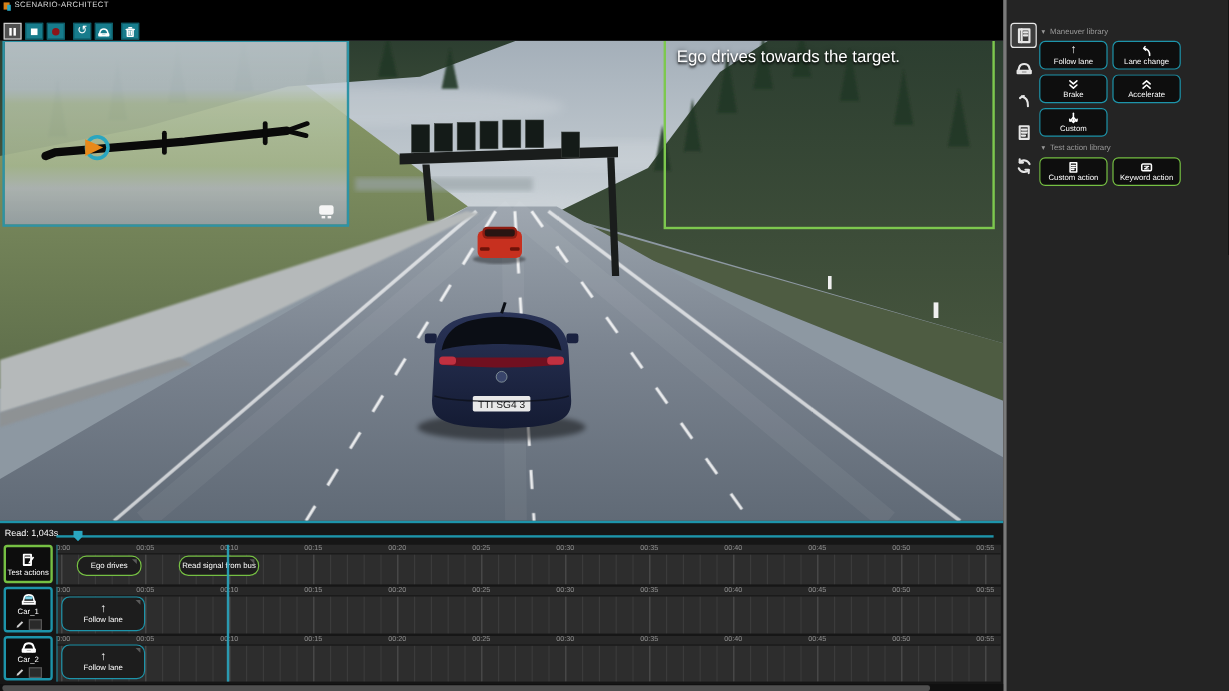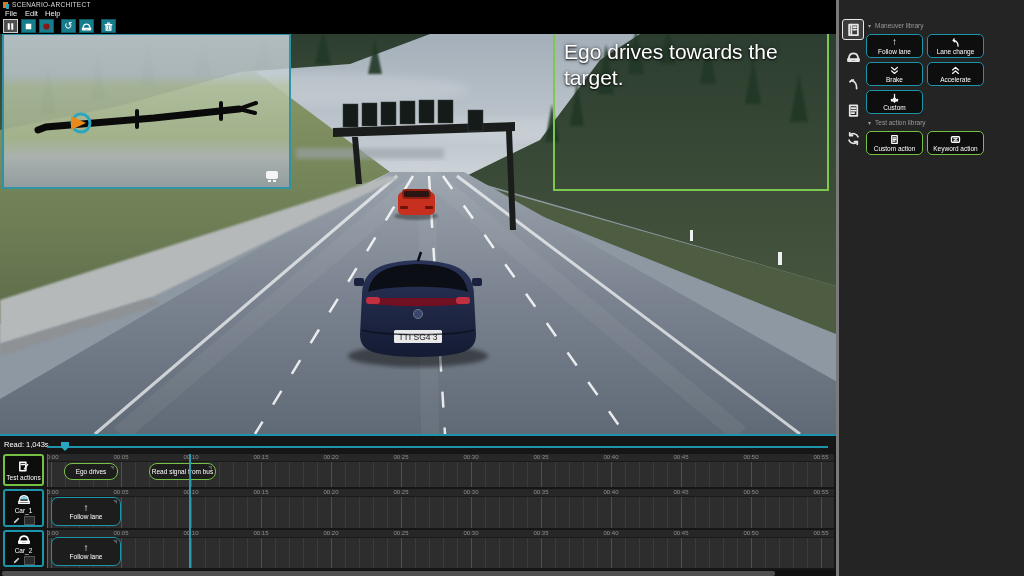--- a/index.html
+++ b/index.html
@@ -20,21 +20,21 @@
   .tbtn .uglyph{font-size:10px;line-height:10px;color:#fff;}
   
   #viewport{position:absolute;left:0;top:34px;width:836px;height:400px;background:#8d98a2;overflow:hidden;}
   #minimap{position:absolute;left:2px;top:-1px;width:289px;height:156px;box-sizing:border-box;
            border:2px solid #2d93a5;
            background:linear-gradient(to bottom,rgba(196,206,212,.88) 0%,rgba(196,206,212,.82) 26%,
              rgba(182,196,166,.85) 34%,rgba(168,184,146,.85) 68%,rgba(178,184,188,.85) 80%,rgba(152,161,169,.88) 100%);}
   #minimap svg{display:block;}
   #annotation-box{position:absolute;left:553px;top:-3px;width:276px;height:160px;box-sizing:border-box;
            border:2px solid #7dc84e;padding:6px 9px;}
-  #annotation-text{font-size:21px;line-height:1.25;color:#fff;
+  #annotation-text{font-size:14px;line-height:1.25;color:#fff;
            text-shadow:0 1px 2px rgba(0,0,0,.9),0 0 4px rgba(0,0,0,.6);}
   
   #splitter{position:absolute;left:836px;top:0;width:3px;height:576px;background:#7a7a7a;}
   #sidebar{position:absolute;left:839px;top:0;width:185px;height:576px;background:#242424;}
   .navic{position:absolute;left:3px;width:22px;height:21px;display:flex;align-items:center;justify-content:center;
          color:#d0d0d0;border-radius:3px;box-sizing:border-box;}
   .navic.sel{background:#3c3c3c;border:1px solid #e8e8e8;}
   .sec-head{position:absolute;left:29px;font-size:6.5px;color:#9a9a9a;}
   .sec-head .caret{margin-right:4px;font-size:6px;}
   .mbtn{position:absolute;width:57px;height:24px;background:#0e0e0e;border:1.5px solid #1d94aa;border-radius:5px;
@@ -74,25 +74,20 @@
 </head>
 <body>
 
 <div id="app">
 
   <div id="titlebar">
     <div id="app-logo"></div>
     <div id="app-title">SCENARIO-ARCHITECT</div>
   </div>
 
-  <div id="menubar">
-      <div class="menu-item" style="left: 5px;">File</div>
-      <div class="menu-item" style="left: 25px;">Edit</div>
-      <div class="menu-item" style="left: 45px;">Help</div>
-    </div>
 
   <div id="toolbar">
       <div class="tbtn active" style="left: 3px;">
         <svg width="11" height="11" viewBox="0 0 12 12" fill="none" stroke="#fff" stroke-width="1.4" stroke-linecap="round" stroke-linejoin="round">
           <rect x="3" y="2.5" width="2.2" height="7" fill="#fff" stroke="none"></rect>
           <rect x="6.8" y="2.5" width="2.2" height="7" fill="#fff" stroke="none"></rect>
         </svg>
       </div>
       <div class="tbtn" style="left: 21px;">
         <svg width="11" height="11" viewBox="0 0 12 12" fill="none" stroke="#fff" stroke-width="1.4" stroke-linecap="round" stroke-linejoin="round">

